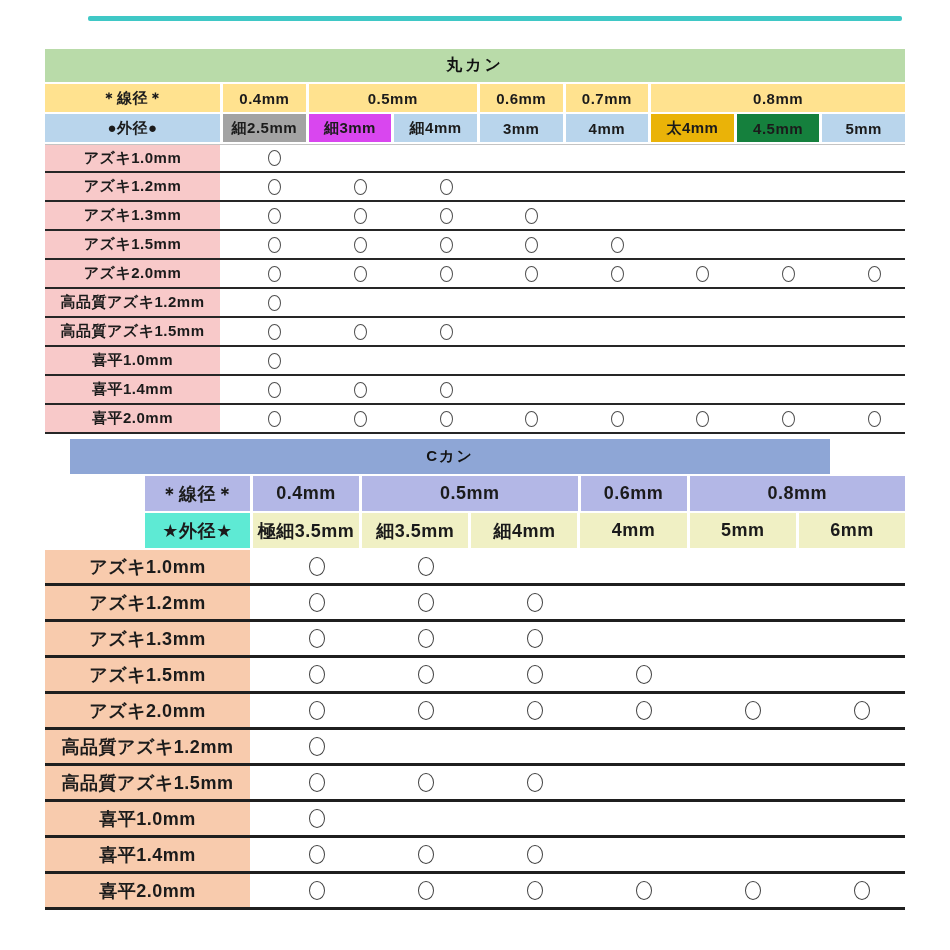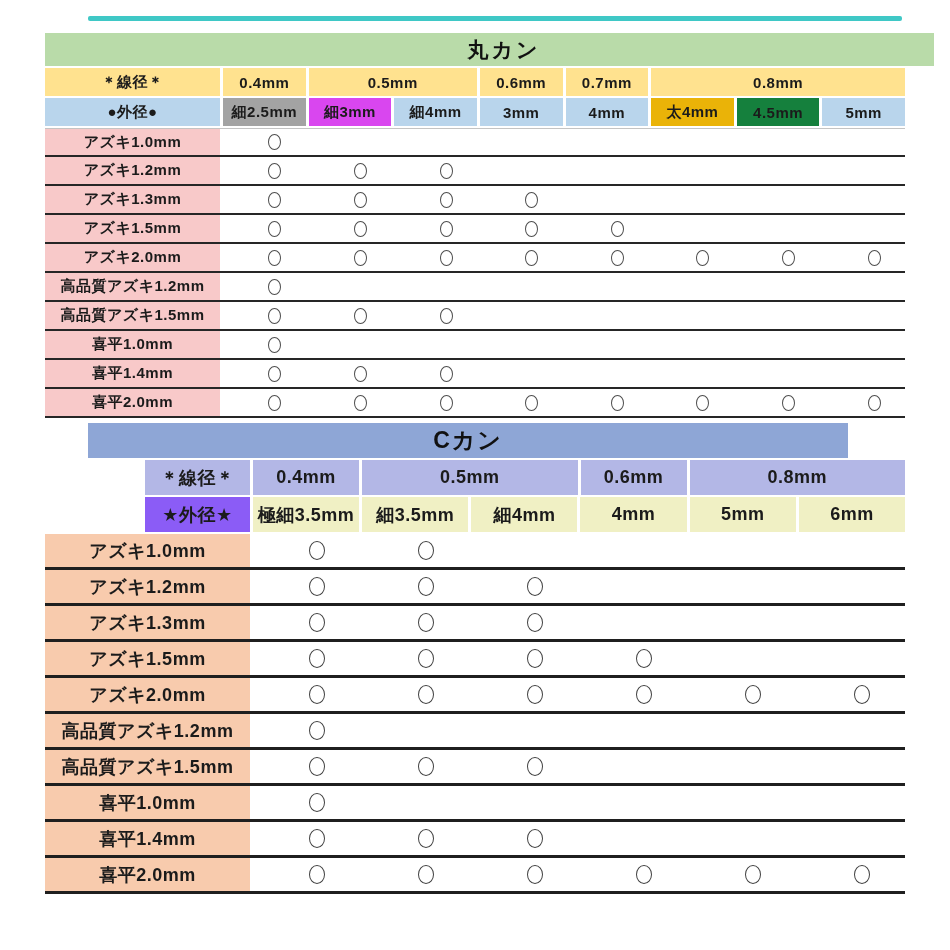--- a/index.html
+++ b/index.html
@@ -20,31 +20,31 @@
         font-weight:bold;color:#111;}
   .hrow{display:grid;}
   .hcell{display:flex;align-items:center;justify-content:center;
          font-weight:bold;letter-spacing:0.5px;white-space:nowrap;}
   .seam{border-left:3px solid #ffffff;}
   .drow{display:grid;align-items:center;gap:24px;}
   .dlabel{height:100%;display:flex;align-items:center;justify-content:center;
           font-weight:bold;letter-spacing:0.5px;white-space:nowrap;}
   .dcell{display:flex;align-items:center;justify-content:center;height:100%;}
   
-  .t1-band{margin:12px 0 0 45px;width:860px;height:33px;font-size:21px;letter-spacing:3px;padding-left:29px;}
+  .t1-band{margin:28px 0 0 45px;width:860px;height:33px;font-size:16px;letter-spacing:3px;}
   .t1-hrow{margin:2px 0 0 45px;width:860px;grid-template-columns:175px repeat(8,1fr);}
   .t1-hrow .hcell{height:28px;font-size:15px;}
   .t1-body{margin:2px 0 0 45px;width:860px;}
   .t1-row{grid-template-columns:175px repeat(8,1fr);height:29px;
           border-bottom:2px solid #262626;box-sizing:border-box;}
   .t1-row:first-child{border-top:1px solid #c4c4c4;}
   .t1-row .dlabel{font-size:15px;}
   .c1{width:13px;height:16px;border:1.6px solid #4d4d4d;border-radius:50%;box-sizing:border-box;}
   
-  .t2-band{margin:5px 0 0 88px;width:760px;height:35px;font-size:23px;letter-spacing:2px;}
+  .t2-band{margin:5px 0 0 70px;width:760px;height:35px;font-size:15px;letter-spacing:2px;}
   .t2-hrow{margin:2px 0 0 145px;width:760px;grid-template-columns:105px repeat(6,1fr);}
   .t2-hrow .hcell{height:35px;font-size:18px;}
   .t2-body{margin:2px 0 0 45px;width:860px;}
   .t2-row{grid-template-columns:205px repeat(6,1fr);height:36px;
           border-bottom:3px solid #1f1f1f;box-sizing:border-box;}
   .t2-row .dlabel{font-size:18px;}
   .c2{width:16px;height:19px;border:1.8px solid #424242;border-radius:50%;box-sizing:border-box;}
 </style>
 </head>
 <body>
@@ -265,21 +265,21 @@
     <section>
       <div class="band t2-band" style="background: rgb(142, 166, 214);">Cカン</div>
       <div class="hrow t2-hrow">
         <div class="hcell" style="background: rgb(179, 183, 230);">＊線径＊</div>
         <div class="hcell seam" style="background: rgb(179, 183, 230);">0.4mm</div>
         <div class="hcell seam" style="background: rgb(179, 183, 230); grid-column: span 2;">0.5mm</div>
         <div class="hcell seam" style="background: rgb(179, 183, 230);">0.6mm</div>
         <div class="hcell seam" style="background: rgb(179, 183, 230); grid-column: span 2;">0.8mm</div>
       </div>
       <div class="hrow t2-hrow">
-        <div class="hcell" style="background: #8b5cf6;">★外径★</div>
+        <div class="hcell" style="background: #5eead4;">★外径★</div>
         <div class="hcell seam" style="background: rgb(240, 240, 196);">極細3.5mm</div>
         <div class="hcell seam" style="background: rgb(240, 240, 196);">細3.5mm</div>
         <div class="hcell seam" style="background: rgb(240, 240, 196);">細4mm</div>
         <div class="hcell seam" style="background: rgb(240, 240, 196);">4mm</div>
         <div class="hcell seam" style="background: rgb(240, 240, 196);">5mm</div>
         <div class="hcell seam" style="background: rgb(240, 240, 196);">6mm</div>
       </div>
       <div class="t2-body">
         <div class="drow t2-row">
           <div class="dlabel" style="background: rgb(248, 203, 173);">アズキ1.0mm</div>

